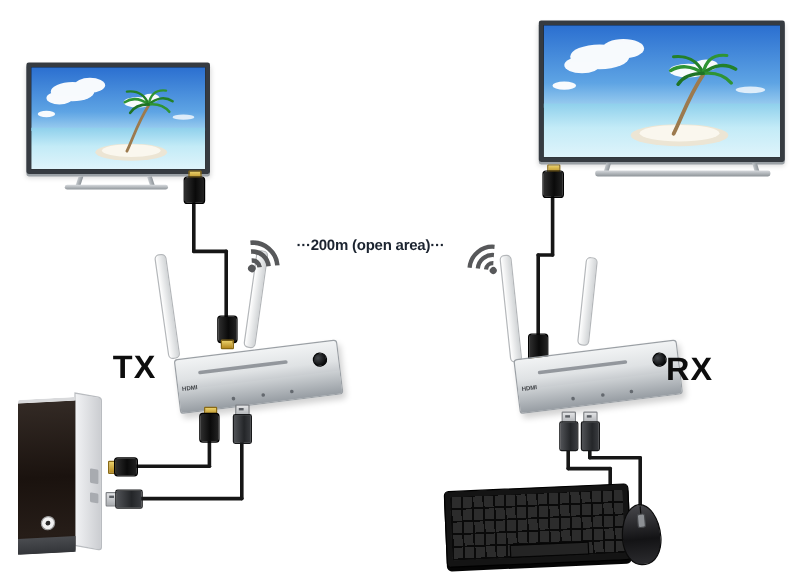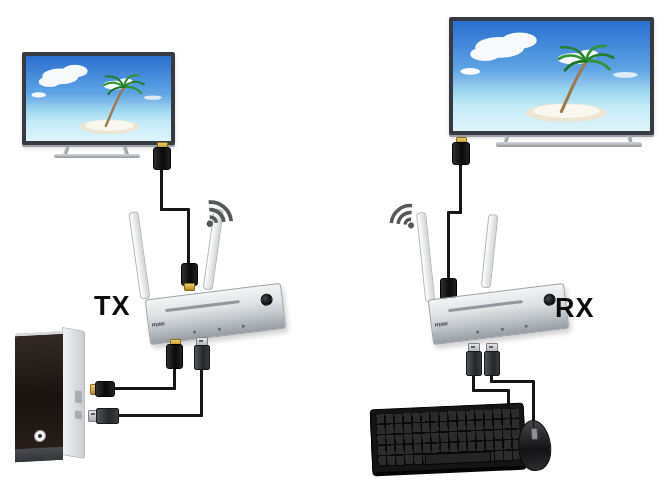--- a/index.html
+++ b/index.html
@@ -200,20 +200,21 @@
     </svg>
   </div>
   <div class="wifi" style="left:385px;top:198px;width:37px;height:37px;transform:rotate(-40deg);">
     <svg viewBox="0 0 24 24" width="37" height="37">
       <path d="M3.2 10.2 a12.4 12.4 0 0 1 17.6 0" stroke="#57585a" stroke-width="2.3" fill="none"></path>
       <path d="M6.3 13.4 a8.1 8.1 0 0 1 11.4 0" stroke="#57585a" stroke-width="2.3" fill="none"></path>
       <path d="M9.4 16.6 a3.8 3.8 0 0 1 5.2 0" stroke="#57585a" stroke-width="2.3" fill="none"></path>
       <circle cx="12" cy="19.6" r="1.9" fill="#57585a"></circle>
     </svg>
   </div>
+  <div class="range-label" style="left:247px;top:197px;">···200m (open area)···</div>
 
   <div class="cable" style="left:173px;top:366px;width:3px;height:24px;"></div>
   <div class="cable" style="left:104px;top:387px;width:72px;height:3px;"></div>
   <div class="hplug-tip" style="left:170px;top:339px;width:9px;height:6px;"></div>
   <div class="hplug-body" style="left:166px;top:344px;width:15px;height:23px;"></div>
   <div class="hplug-tip" style="left:90px;top:384px;width:6px;height:9px;"></div>
   <div class="hplug-body" style="left:95px;top:381px;width:18px;height:14px;"></div>
 
   <div class="cable" style="left:200px;top:367px;width:3px;height:50px;"></div>
   <div class="cable" style="left:114px;top:414px;width:89px;height:3px;"></div>

